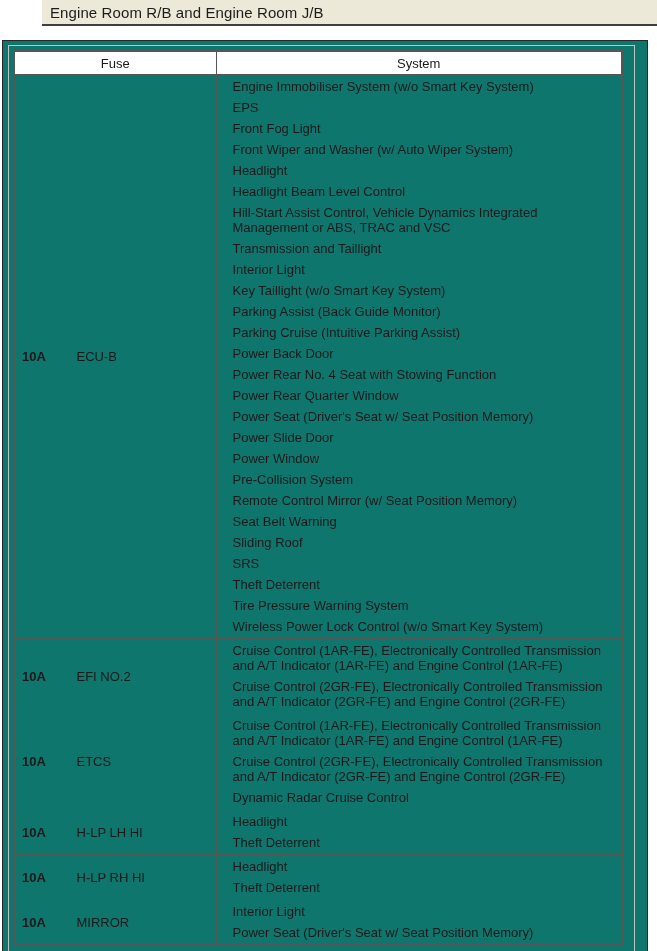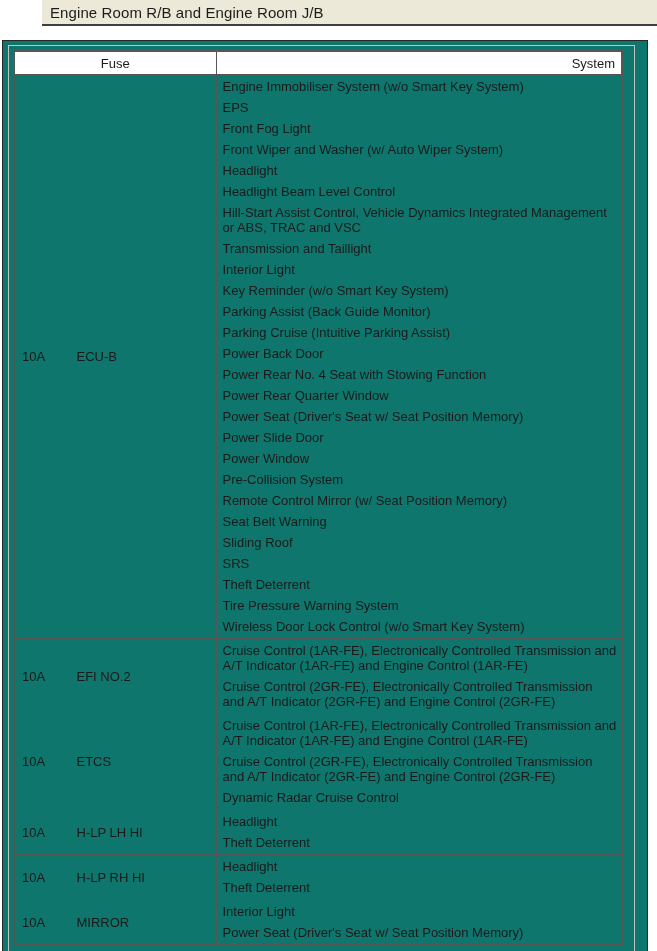--- a/index.html
+++ b/index.html
@@ -39,27 +39,27 @@
   }
   table.fuse-table, table.fuse-table th, table.fuse-table td{
     border:1px solid var(--table-border);
   }
   table.fuse-table{border-width:2px;}
   th{
     font-weight:normal;font-size:13px;height:20px;padding:1px 6px;
     background:#fff;
   }
   th.h-fuse{text-align:center;}
-  th.h-system{text-align:right;}
+  th.h-system{text-align:center;}
   col.c-amp{width:55px;}
   col.c-name{width:147px;}
   td{vertical-align:middle;padding:0;}
-  td.cell-amp{padding:2px 4px 2px 7px;}
+  td.cell-amp{padding:2px 4px 2px 7px;font-weight:bold;}
   td.cell-name{padding:2px 4px 2px 7px;}
-  td.cell-sys{padding:1px 0;vertical-align:middle;}
+  td.cell-sys{padding:1px 10px;vertical-align:middle;}
   .sys-item{padding:3px 4px 3px 6px;}
 </style>
 </head>
 <body>
 
 <div class="titlebar">
   <span>Engine Room R/B and Engine Room J/B</span>
 </div>
 
 <div class="content-frame">
@@ -83,37 +83,37 @@
             <td class="cell-sys">
               <div class="sys-item">Engine Immobiliser System (w/o Smart Key System)</div>
               <div class="sys-item">EPS</div>
               <div class="sys-item">Front Fog Light</div>
               <div class="sys-item">Front Wiper and Washer (w/ Auto Wiper System)</div>
               <div class="sys-item">Headlight</div>
               <div class="sys-item">Headlight Beam Level Control</div>
               <div class="sys-item">Hill-Start Assist Control, Vehicle Dynamics Integrated Management or ABS, TRAC and VSC</div>
               <div class="sys-item">Transmission and Taillight</div>
               <div class="sys-item">Interior Light</div>
-              <div class="sys-item">Key Reminder (w/o Smart Key System)</div>
+              <div class="sys-item">Key Taillight (w/o Smart Key System)</div>
               <div class="sys-item">Parking Assist (Back Guide Monitor)</div>
               <div class="sys-item">Parking Cruise (Intuitive Parking Assist)</div>
               <div class="sys-item">Power Back Door</div>
               <div class="sys-item">Power Rear No. 4 Seat with Stowing Function</div>
               <div class="sys-item">Power Rear Quarter Window</div>
               <div class="sys-item">Power Seat (Driver's Seat w/ Seat Position Memory)</div>
               <div class="sys-item">Power Slide Door</div>
               <div class="sys-item">Power Window</div>
               <div class="sys-item">Pre-Collision System</div>
               <div class="sys-item">Remote Control Mirror (w/ Seat Position Memory)</div>
               <div class="sys-item">Seat Belt Warning</div>
               <div class="sys-item">Sliding Roof</div>
               <div class="sys-item">SRS</div>
               <div class="sys-item">Theft Deterrent</div>
               <div class="sys-item">Tire Pressure Warning System</div>
-              <div class="sys-item">Wireless Door Lock Control (w/o Smart Key System)</div>
+              <div class="sys-item">Wireless Power Lock Control (w/o Smart Key System)</div>
             </td>
           </tr>
           <tr>
             <td class="cell-amp">10A</td>
             <td class="cell-name">EFI NO.2</td>
             <td class="cell-sys">
               <div class="sys-item">Cruise Control (1AR-FE), Electronically Controlled Transmission and A/T Indicator (1AR-FE) and Engine Control (1AR-FE)</div>
               <div class="sys-item">Cruise Control (2GR-FE), Electronically Controlled Transmission and A/T Indicator (2GR-FE) and Engine Control (2GR-FE)</div>
             </td>
           </tr>

